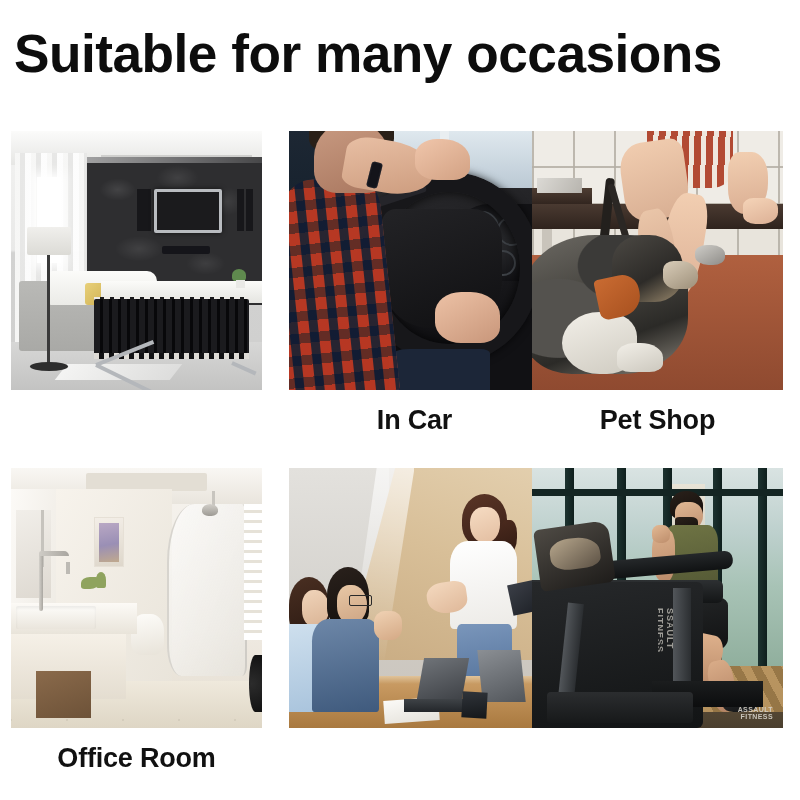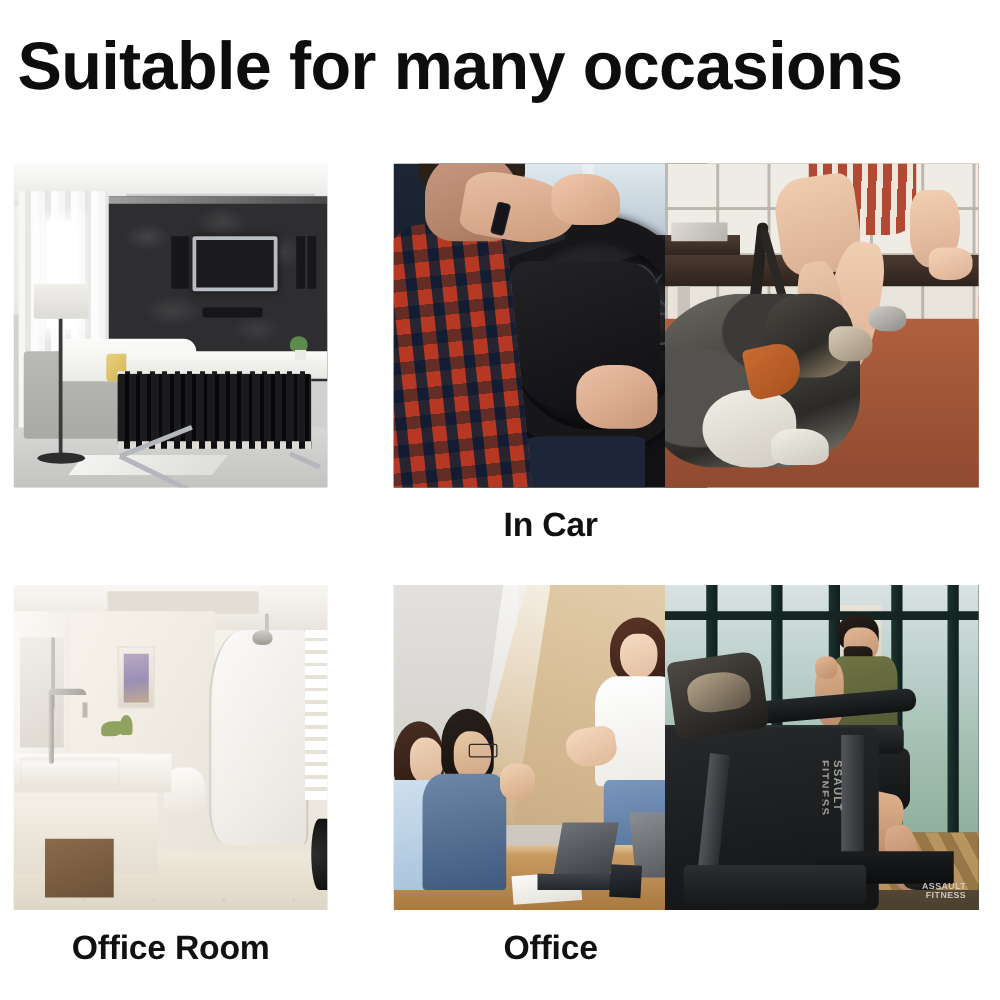--- a/index.html
+++ b/index.html
@@ -45,21 +45,21 @@
   .row { position: absolute; left: 0; width: 778px; }
   .row-1 { top: 0; height: 305px; }
   .row-2 { top: 337px; height: 305px; }
 
   .cell {
     position: absolute;
     top: 0;
     width: 251px;
   }
   .cell.c1 { left: 0; }
-  .cell.c2 { left: 272px; padding-left: 32px; }
+  .cell.c2 { left: 246px; padding-left: 32px; }
   .cell.c3 { left: 521px; }
 
   .thumb {
     position: relative;
     width: 251px;
     height: 259px;
     overflow: hidden;
     background: #cfcfcf;
   }
   .row-2 .thumb { height: 260px; }
@@ -541,20 +541,21 @@
           <div class="pet-shoe s2"></div>
           <div class="pet-leash"></div>
           <div class="pet-leash2"></div>
           <div class="pet-dog"></div>
           <div class="pet-dog-chest"></div>
           <div class="pet-dog-head"></div>
           <div class="pet-bandana"></div>
           <div class="pet-dog-snout"></div>
           <div class="pet-dog-paw"></div>
         </div>
+        <div class="caption">Pet Shop</div>
       </div>
     </div>
 
     <div class="row row-2">
 
       <div class="cell c1">
         <div class="thumb sc-shower">
           <div class="sh-ceil"></div>
           <div class="sh-ceil-panel"></div>
           <div class="sh-wall-l"></div>
@@ -606,21 +607,20 @@
           <div class="of-p2-face"></div>
           <div class="of-p2-glass"></div>
           <div class="of-p2-body"></div>
           <div class="of-p2-hand"></div>
           <div class="of-paper"></div>
           <div class="of-lap1"></div>
           <div class="of-lap1-base"></div>
           <div class="of-lap2"></div>
           <div class="of-phone"></div>
         </div>
-        <div class="caption">Office</div>
       </div>
 
       <div class="cell c3">
         <div class="thumb sc-gym">
           <div class="gy-glass"></div>
           <div class="gy-bld"></div>
           <div class="gy-green"></div>
           <div class="gy-mull m1"></div>
           <div class="gy-mull m2"></div>
           <div class="gy-mull m3"></div>

